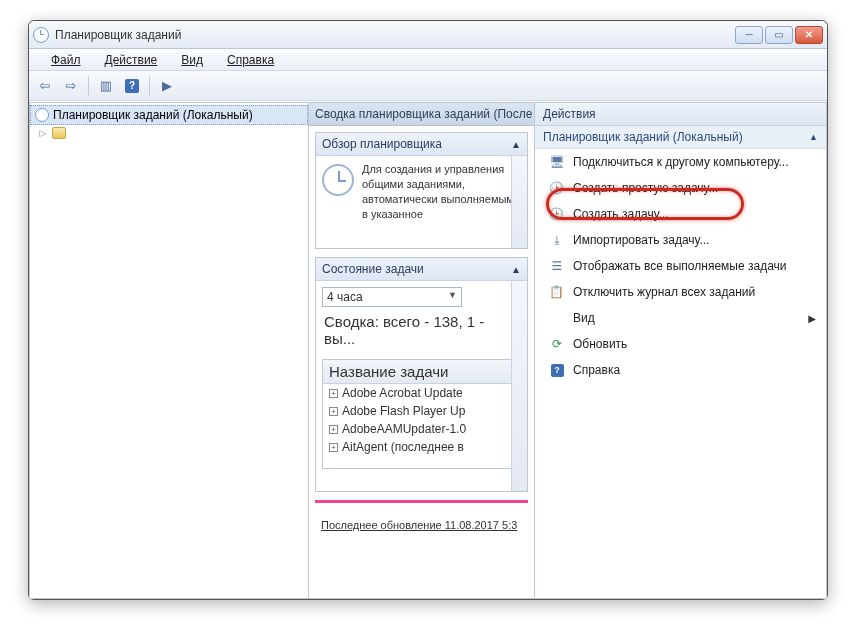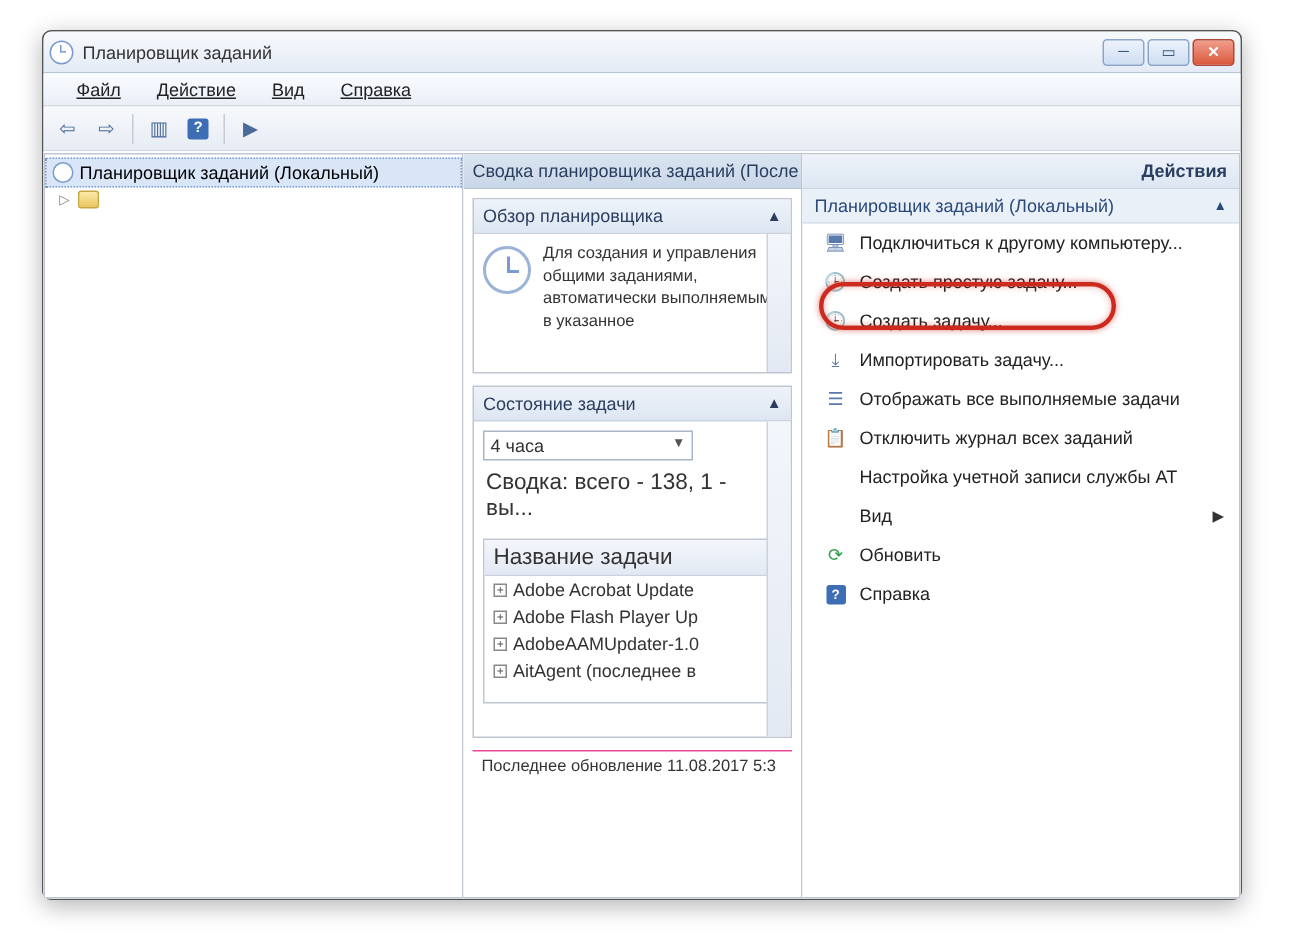--- a/index.html
+++ b/index.html
@@ -49,24 +49,24 @@
 .overview-text { font-size: 11px; line-height: 1.35; overflow: hidden; }
 
 .combo { border: 1px solid #aab5c6; background: #fff; padding: 2px 4px; display: flex; justify-content: space-between; width: 140px; margin-bottom: 6px; }
 .combo .dd { font-size: 9px; color: #555; }
 
 .task-list { border: 1px solid #bfc6d1; height: 110px; overflow: hidden; }
 .task-list-head { background: linear-gradient(#f3f6fb,#e3e9f3); padding: 3px 6px; border-bottom: 1px solid #c9d3e1; font-size: 15px; color: #333; }
 .task-row { padding: 2px 6px; font-size: 11px; white-space: nowrap; overflow: hidden; display: flex; align-items: center; gap: 4px; }
 .task-row .plus { width: 9px; height: 9px; border: 1px solid #888; font-size: 8px; line-height: 8px; text-align: center; color: #555; }
 
-.footer-line { padding: 4px 6px; font-size: 11px; color: #333; border-top: 1px solid #ec4899; white-space: nowrap; overflow: hidden; }
+.footer-line { padding: 16px 6px; font-size: 11px; color: #333; border-top: 3px solid #ec4899; white-space: nowrap; overflow: hidden; text-decoration: underline; }
 
 .actions-pane { flex: 1; border: 1px solid #bfc6d1; border-left: none; display: flex; flex-direction: column; background: #fff; }
-.actions-title { background: linear-gradient(#eef3fa,#dde6f2); padding: 4px 8px; color: #2a3f5f; font-weight: 700; border-bottom: 1px solid #c9d3e1; text-align: right; }
+.actions-title { background: linear-gradient(#eef3fa,#dde6f2); padding: 4px 8px; color: #2a3f5f; font-weight: 400; border-bottom: 1px solid #c9d3e1; }
 .actions-subhead { background: #eaf0f8; padding: 4px 8px; color: #2a4a7a; border-bottom: 1px solid #d6dfec; display: flex; justify-content: space-between; align-items: center; }
 .actions-subhead .caret { font-size: 9px; color: #2a4a7a; }
 .action-row { display: flex; align-items: center; gap: 8px; padding: 5px 10px 5px 14px; color: #222; cursor: default; }
 .action-row .ico { width: 16px; height: 16px; display: flex; align-items: center; justify-content: center; font-size: 12px; color: #5a7aaa; flex-shrink: 0; }
 .action-row .txt { flex: 1; white-space: nowrap; overflow: hidden; }
 .action-row .sub-arrow { font-size: 10px; color: #333; }
 
 .highlight-ring { position: absolute; border: 3px solid #cc2a1f; border-radius: 16px; box-shadow: 0 0 4px rgba(204,42,31,0.6), inset 0 0 4px rgba(204,42,31,0.4); pointer-events: none; }
 
 .scroll-right { position: absolute; right: 0; width: 16px; background: linear-gradient(#f3f6fb,#e3e9f3); border-left: 1px solid #c9d3e1; }
@@ -199,24 +199,20 @@
       <div class="action-row">
         <span class="ico">☰</span>
         <span class="txt">Отображать все выполняемые задачи</span>
       </div>
       <div class="action-row">
         <span class="ico">📋</span>
         <span class="txt">Отключить журнал всех заданий</span>
       </div>
       <div class="action-row">
         <span class="ico"></span>
-        <span class="txt">Настройка учетной записи службы AT</span>
-      </div>
-      <div class="action-row">
-        <span class="ico"></span>
         <span class="txt">Вид</span>
         <span class="sub-arrow">▶</span>
       </div>
       <div class="action-row">
         <span class="ico" style="color:#2e9e4a">⟳</span>
         <span class="txt">Обновить</span>
       </div>
       <div class="action-row">
         <span class="ico">
             <span style="background:#3d6db5;color:#fff;border-radius:2px;width:13px;height:13px;display:inline-flex;align-items:center;justify-content:center;font-weight:bold;font-size:9px">?</span>

